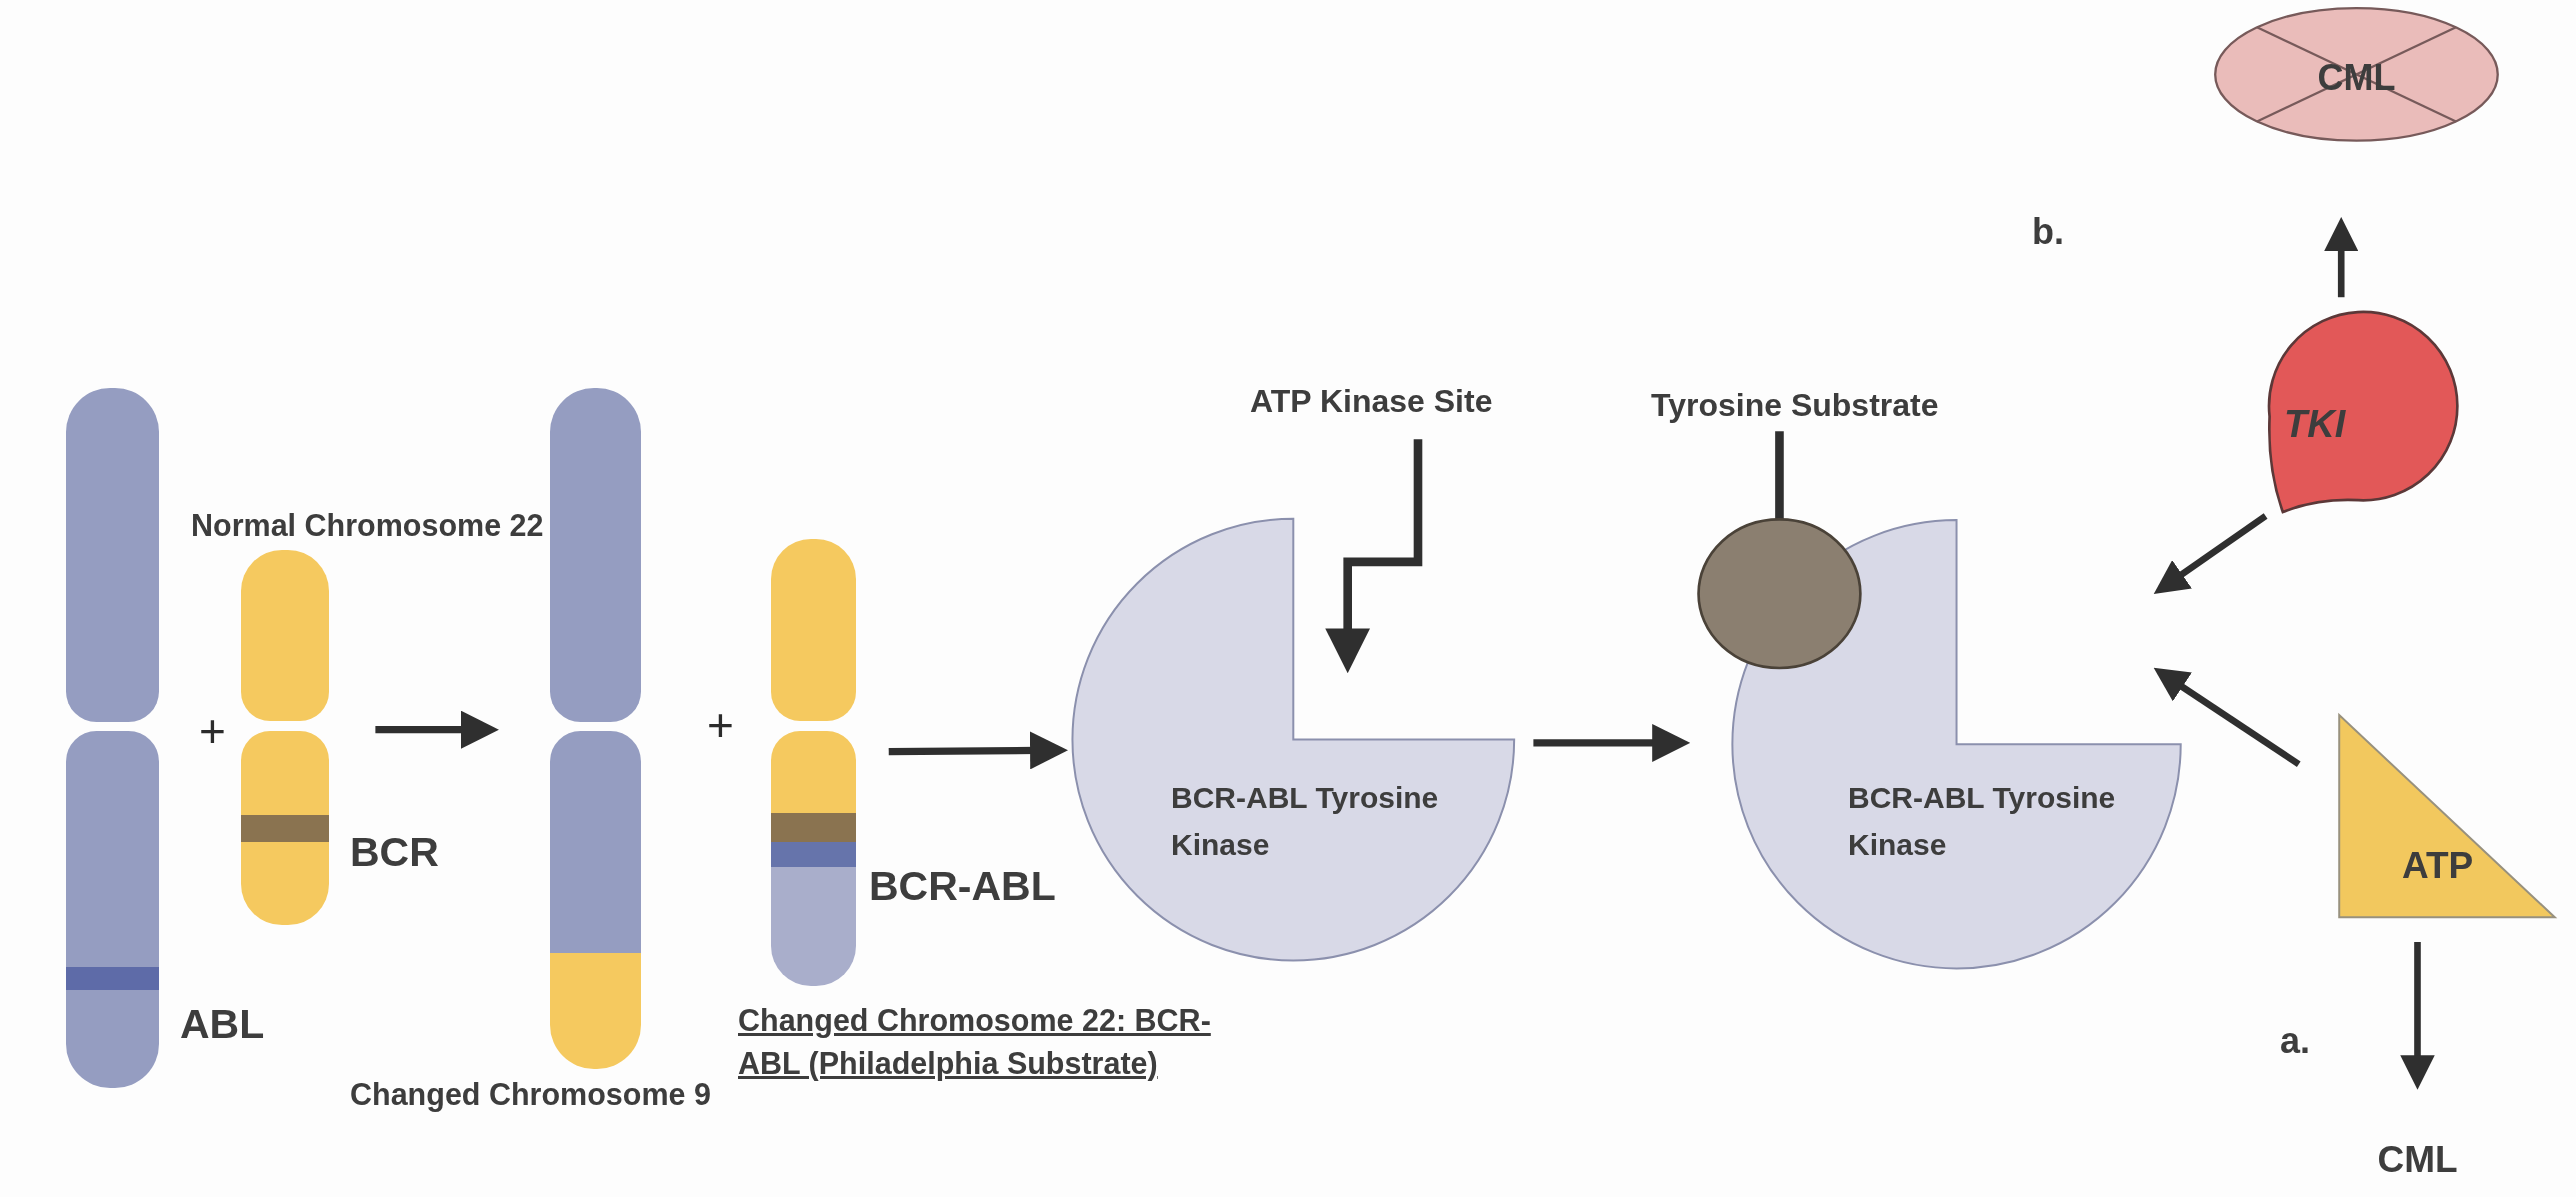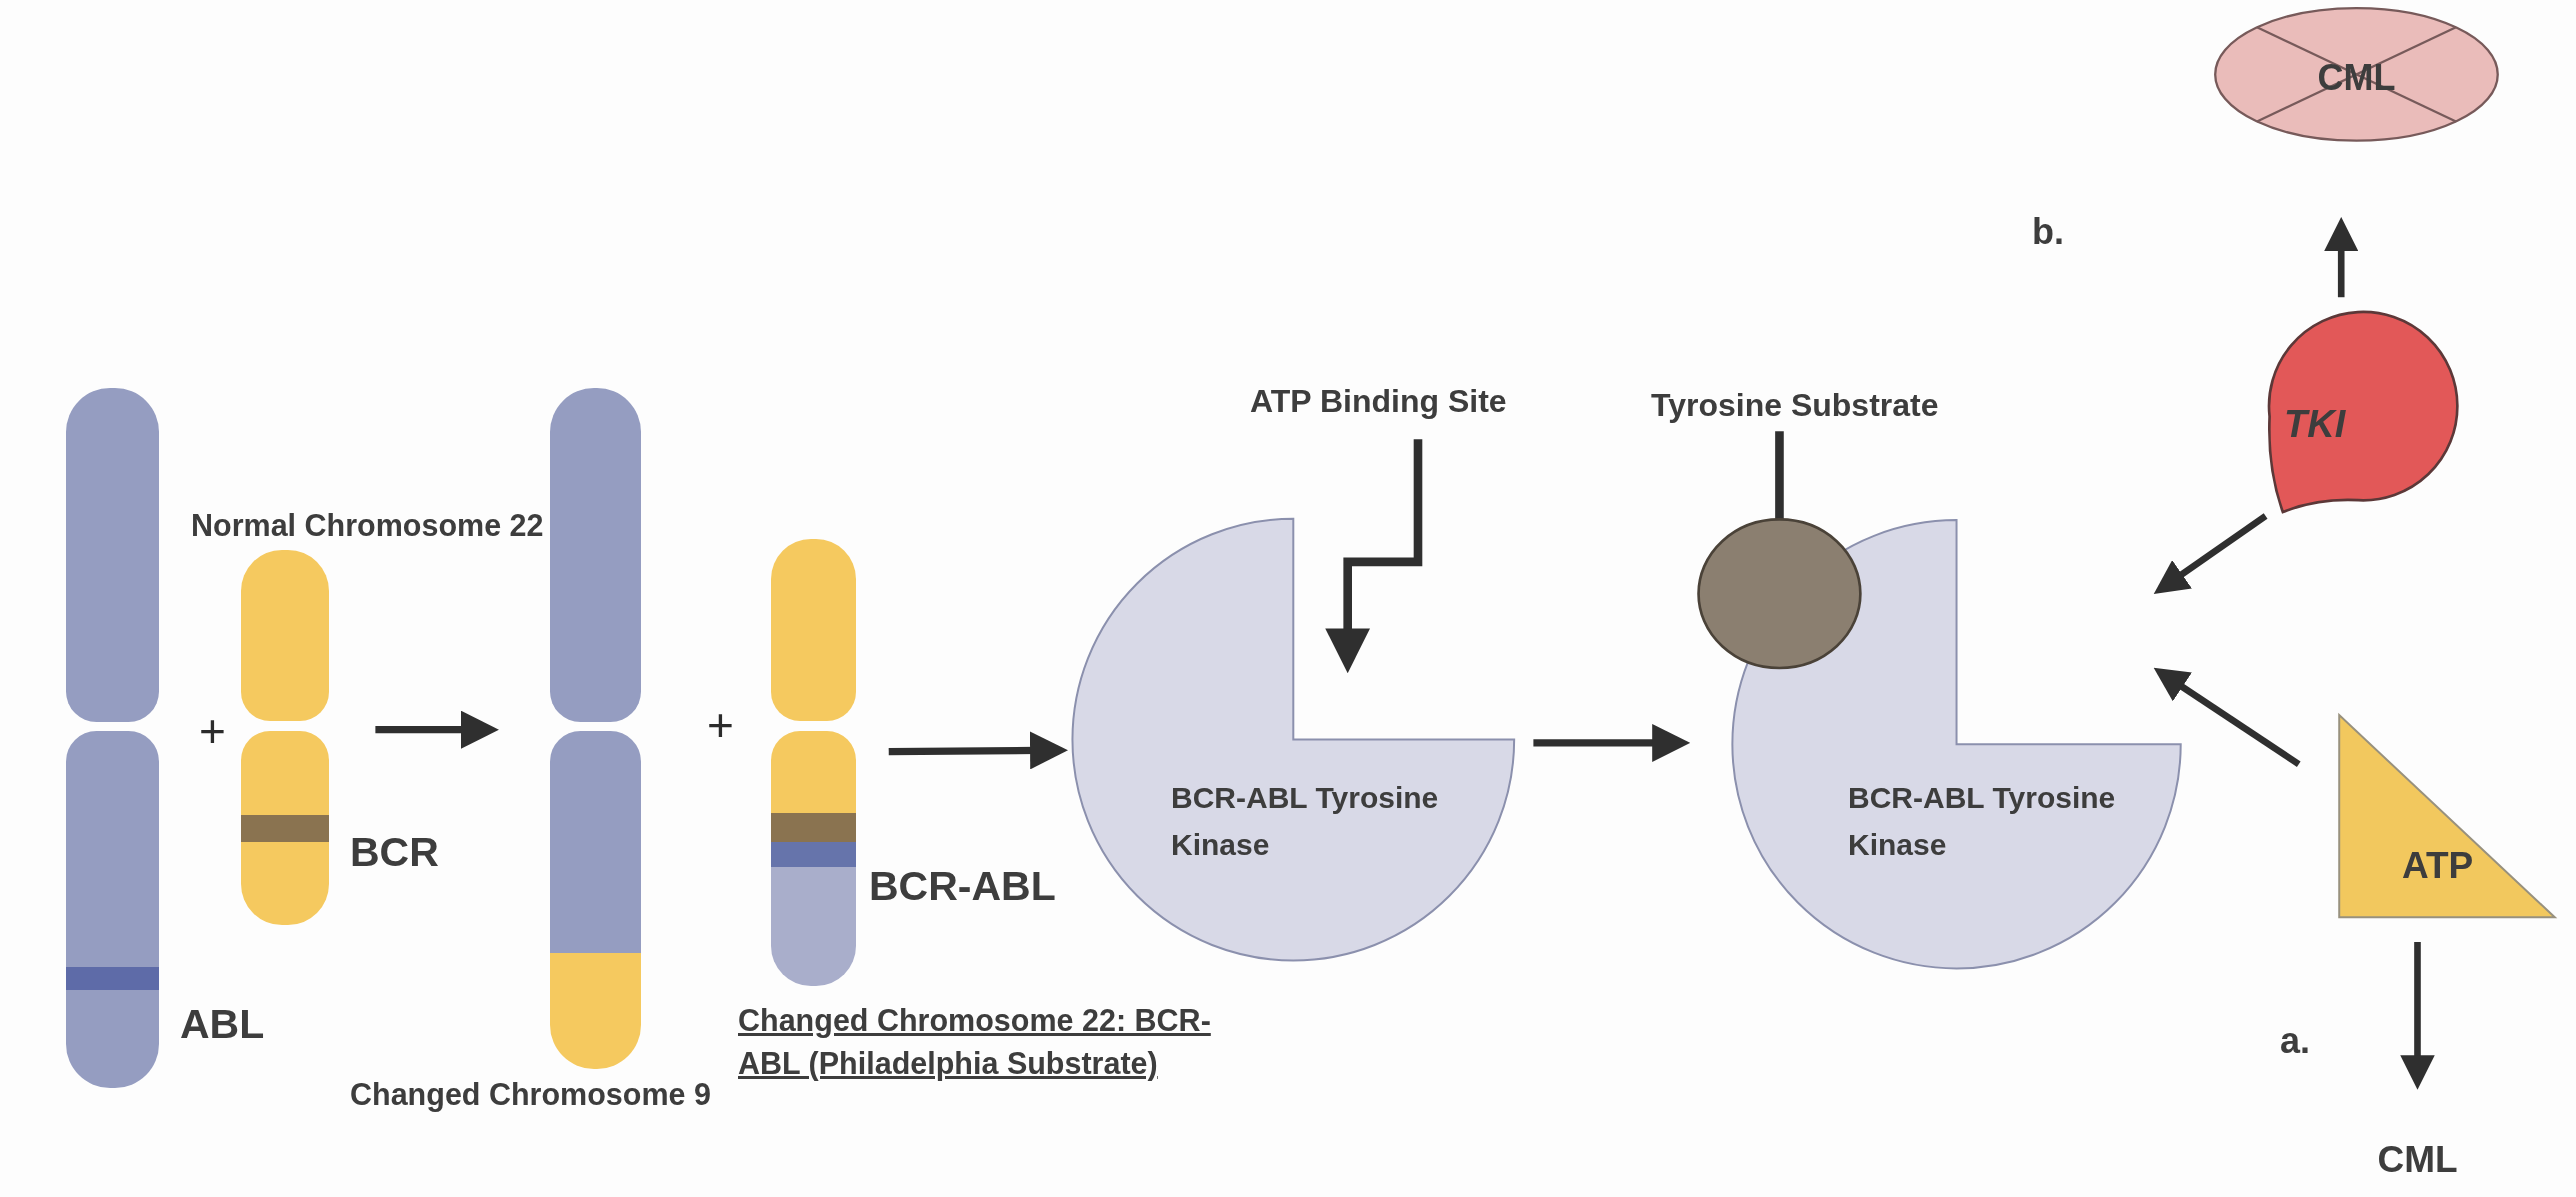--- a/index.html
+++ b/index.html
@@ -110,21 +110,21 @@
 
   <div class="plus" style="left:707px;top:698px;">+</div>
 
   <div class="lbl" style="left:869px;top:858px;font-size:41px;text-align:center;">BCR-ABL</div>
 
   <div class="lbl" style="left:738px;top:999px;font-size:30.5px;text-decoration:underline;">
     <span>Changed Chromosome 22: BCR-</span><br>
     <span>ABL (Philadelphia Substrate)</span>
   </div>
 
-  <div class="lbl" style="left:1250px;top:379px;font-size:32px;">ATP Binding Site</div>
+  <div class="lbl" style="left:1250px;top:379px;font-size:32px;">ATP Kinase Site</div>
 
   <div class="lbl" style="left:1171px;top:775px;font-size:30px;line-height:1.55;">
     <span>BCR-ABL Tyrosine</span><br>
     <span>Kinase</span>
   </div>
 
   <div class="lbl" style="left:1651px;top:383px;font-size:32px;">Tyrosine Substrate</div>
 
   <div class="lbl" style="left:1848px;top:775px;font-size:30px;line-height:1.55;">
     <span>BCR-ABL Tyrosine</span><br>

